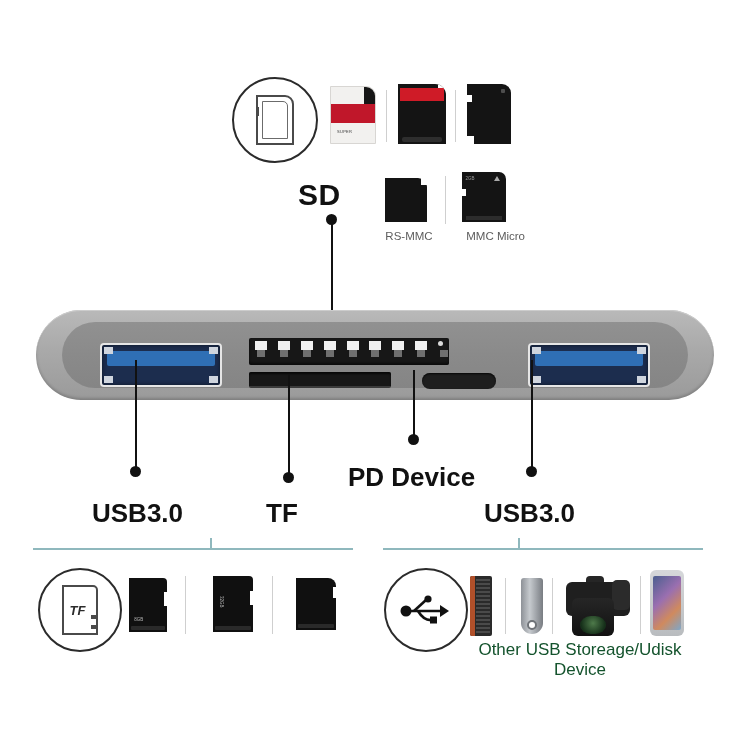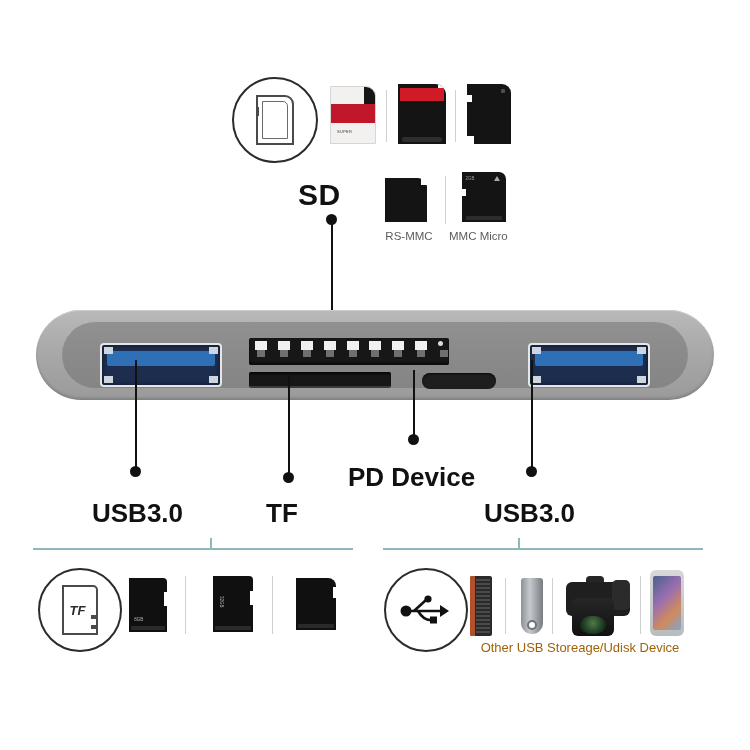--- a/index.html
+++ b/index.html
@@ -69,21 +69,21 @@
   .mmc-2 { left:462px; top:172px; width:44px; height:50px; }
   .mmc-2 .b { width:100%; height:100%; background:#141414; border-top-right-radius:7px; position:relative; }
   .mmc-2 .cap { position:absolute; left:8%; top:7%; font-size:4.5px; color:#9a9a9a; }
   .mmc-2 .tri { position:absolute; right:14%; top:7%; width:0;height:0;
       border-left:3px solid transparent;border-right:3px solid transparent;border-bottom:5px solid #aaa; }
   .mmc-2 .lnotch{ position:absolute; left:0; top:34%; width:10%; height:14%; background:#fff; }
   .mmc-2 .foot { position:absolute; left:10%; right:10%; bottom:5%; height:7%; background:#2c2c2c; }
 
   .mmc-label { position:absolute; font-size:11.5px; color:#5c5c5c; font-family:"Liberation Sans", sans-serif; }
   #rs-mmc-label { left:381px; top:230px; width:56px; text-align:center; }
-  #mmc-micro-label { left:449px; top:230px; width:76px; text-align:left; }
+  #mmc-micro-label { left:449px; top:230px; width:76px; text-align:right; }
 
   
   #sd-callout-label {
     left:298px; top:178px; font-size:30px; font-weight:bold;
     color:#111; letter-spacing:.5px;
   }
   .lead-line { position:absolute; background:#111; width:2px; }
   .lead-dot  { position:absolute; width:11px; height:11px; background:#111; border-radius:50%; }
 
   
@@ -192,21 +192,21 @@
       background:radial-gradient(circle at 50% 40%, #4e7a4a, #16301a 70%); border-radius:50%/60%; }
 
   #dev-phone { left:650px; top:570px; width:34px; height:66px;
       background:linear-gradient(180deg,#d6d8da,#b9bcbf); border-radius:6px; padding:6px 3px; }
   #dev-phone .screen { width:100%; height:100%;
       background:linear-gradient(135deg,#4b5f8f,#9a6fb0 40%,#d08a5e 70%,#7ea7c9);
       border-radius:2px; }
 
   #other-usb-caption {
     position:absolute; left:455px; top:640px; width:250px; text-align:center;
-    font-size:13px; color:#a16207;
+    font-size:17px; color:#14532d;
   }
 </style>
 </head>
 <body>
 
 <div class="stage">
 
   <div class="abs circ-like" id="sd-circle-icon" style="position:absolute;">
     <div class="sdcard-outline">
       <div class="inner"></div>

